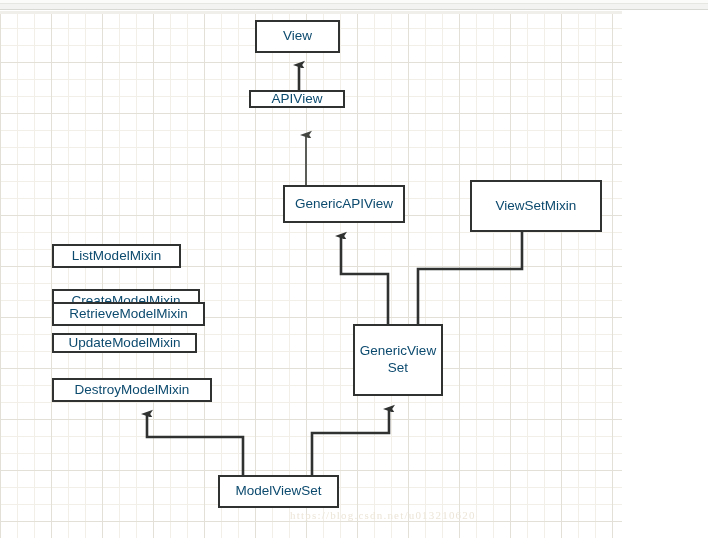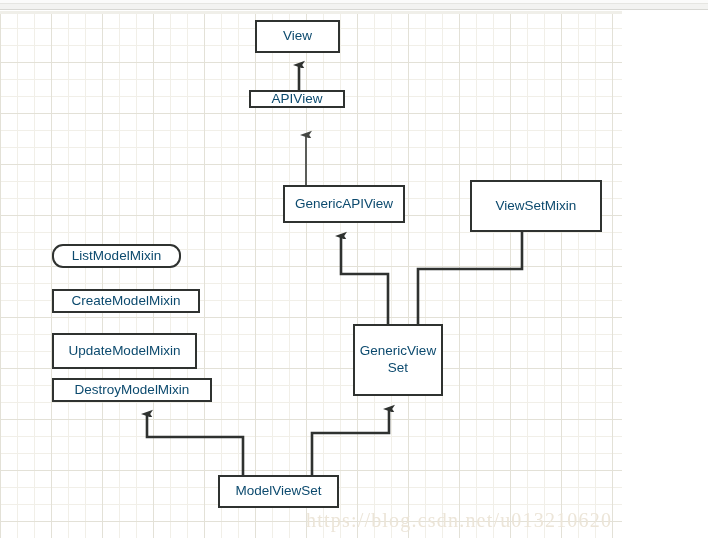--- a/index.html
+++ b/index.html
@@ -76,24 +76,24 @@
     line-height: 1.25;
     display: flex;
     align-items: center;
     justify-content: center;
     text-align: center;
     white-space: pre-line;
     z-index: 5;
   }
   #watermark {
     position: absolute;
-    left: 306px;
+    left: 290px;
     top: 509px;
     font-family: "Liberation Serif", serif;
-    font-size: 20px;
+    font-size: 11px;
     letter-spacing: 1.2px;
     color: #ece5d8;
     user-select: none;
     white-space: nowrap;
     z-index: 6;
   }
 </style>
 </head>
 <body>
 
@@ -131,26 +131,27 @@
   </svg>
 
   <div class="node" style="left:255px; top:20px; width:85px; height:33px;">View</div>
 
   <div class="node" style="left:249px; top:90px; width:96px; height:18px;text-align:center;">APIView</div>
 
   <div class="node" style="left:283px; top:185px; width:122px; height:38px;">GenericAPIView</div>
 
   <div class="node" style="left:470px; top:180px; width:132px; height:52px;">ViewSetMixin</div>
 
-  <div class="node" style="left:52px; top:244px; width:129px; height:24px;border-radius:11px;">ListModelMixin</div>
+  <div class="node" style="left:52px; top:244px; width:129px; height:24px;">ListModelMixin</div>
 
   <div class="node" style="left:52px; top:289px; width:148px; height:24px;">CreateModelMixin</div>
 
+  <div class="node" style="left:52px; top:302px; width:153px; height:24px;">RetrieveModelMixin</div>
 
-  <div class="node" style="left:52px; top:333px; width:145px; height:36px;">UpdateModelMixin</div>
+  <div class="node" style="left:52px; top:333px; width:145px; height:20px;">UpdateModelMixin</div>
 
   <div class="node" style="left:52px; top:378px; width:160px; height:24px;">DestroyModelMixin</div>
 
   <div class="node" style="left:353px; top:324px; width:90px; height:72px;">GenericView
 Set</div>
 
   <div class="node" style="left:218px; top:475px; width:121px; height:33px;text-align:center;">ModelViewSet</div>
 
   <div id="watermark">https://blog.csdn.net/u013210620</div>
 

